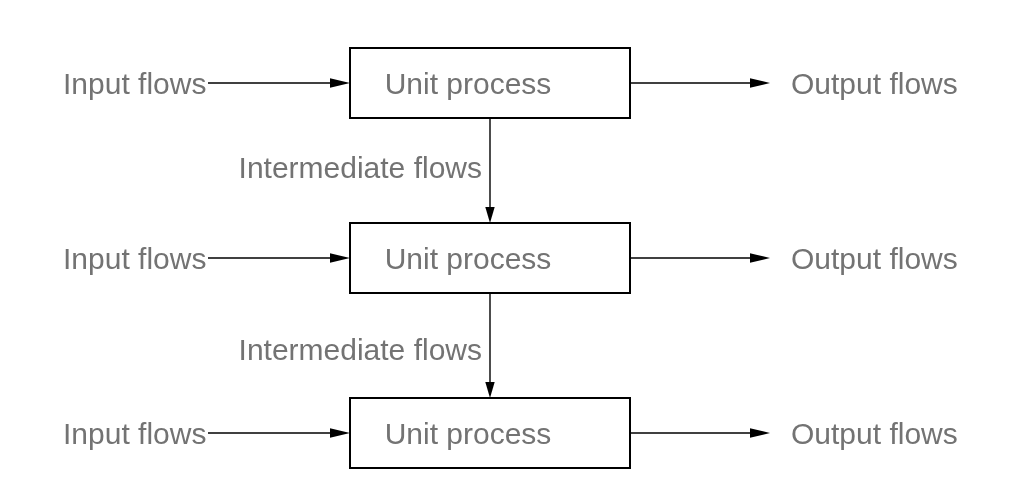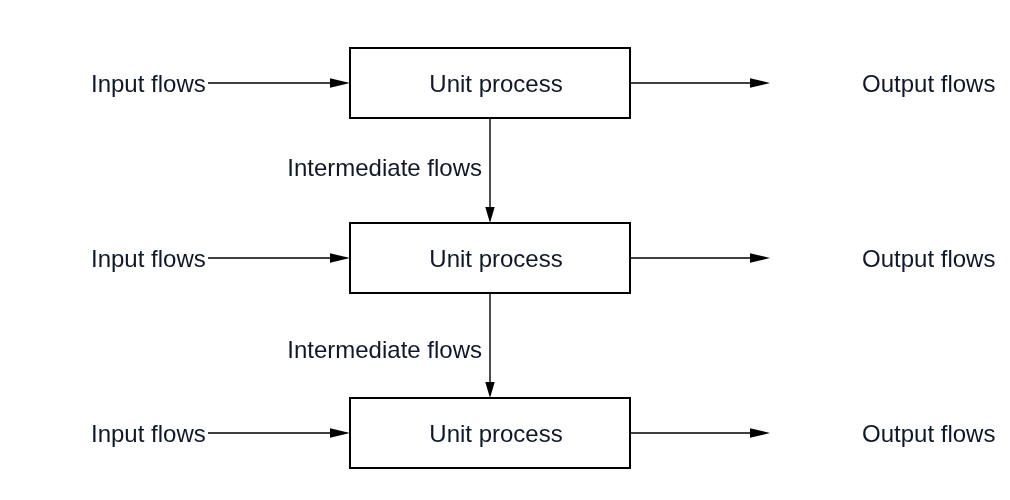--- a/index.html
+++ b/index.html
@@ -15,29 +15,28 @@
     overflow: hidden;
     font-family: "Liberation Sans", sans-serif;
   }
   .stage svg {
     position: absolute;
     top: 0;
     left: 0;
   }
   .lbl {
     position: absolute;
-    font-size: 24px;
+    font-size: 30px;
     line-height: 23px;
-    color: #0f172a;
+    color: #737373;
     white-space: nowrap;
     transform: translateY(-50%);
-    margin-left: 28px;
   }
   .lbl.input  { left: 63px; }
-  .lbl.output { left: 834px; text-align: center; }
+  .lbl.output { left: 791px; text-align: center; }
   .lbl.boxlabel {
     left: 350px;
     width: 236px;
     text-align: center;
   }
   .lbl.intermediate {
     right: 528px;  
     text-align: left;
   }
 </style>

